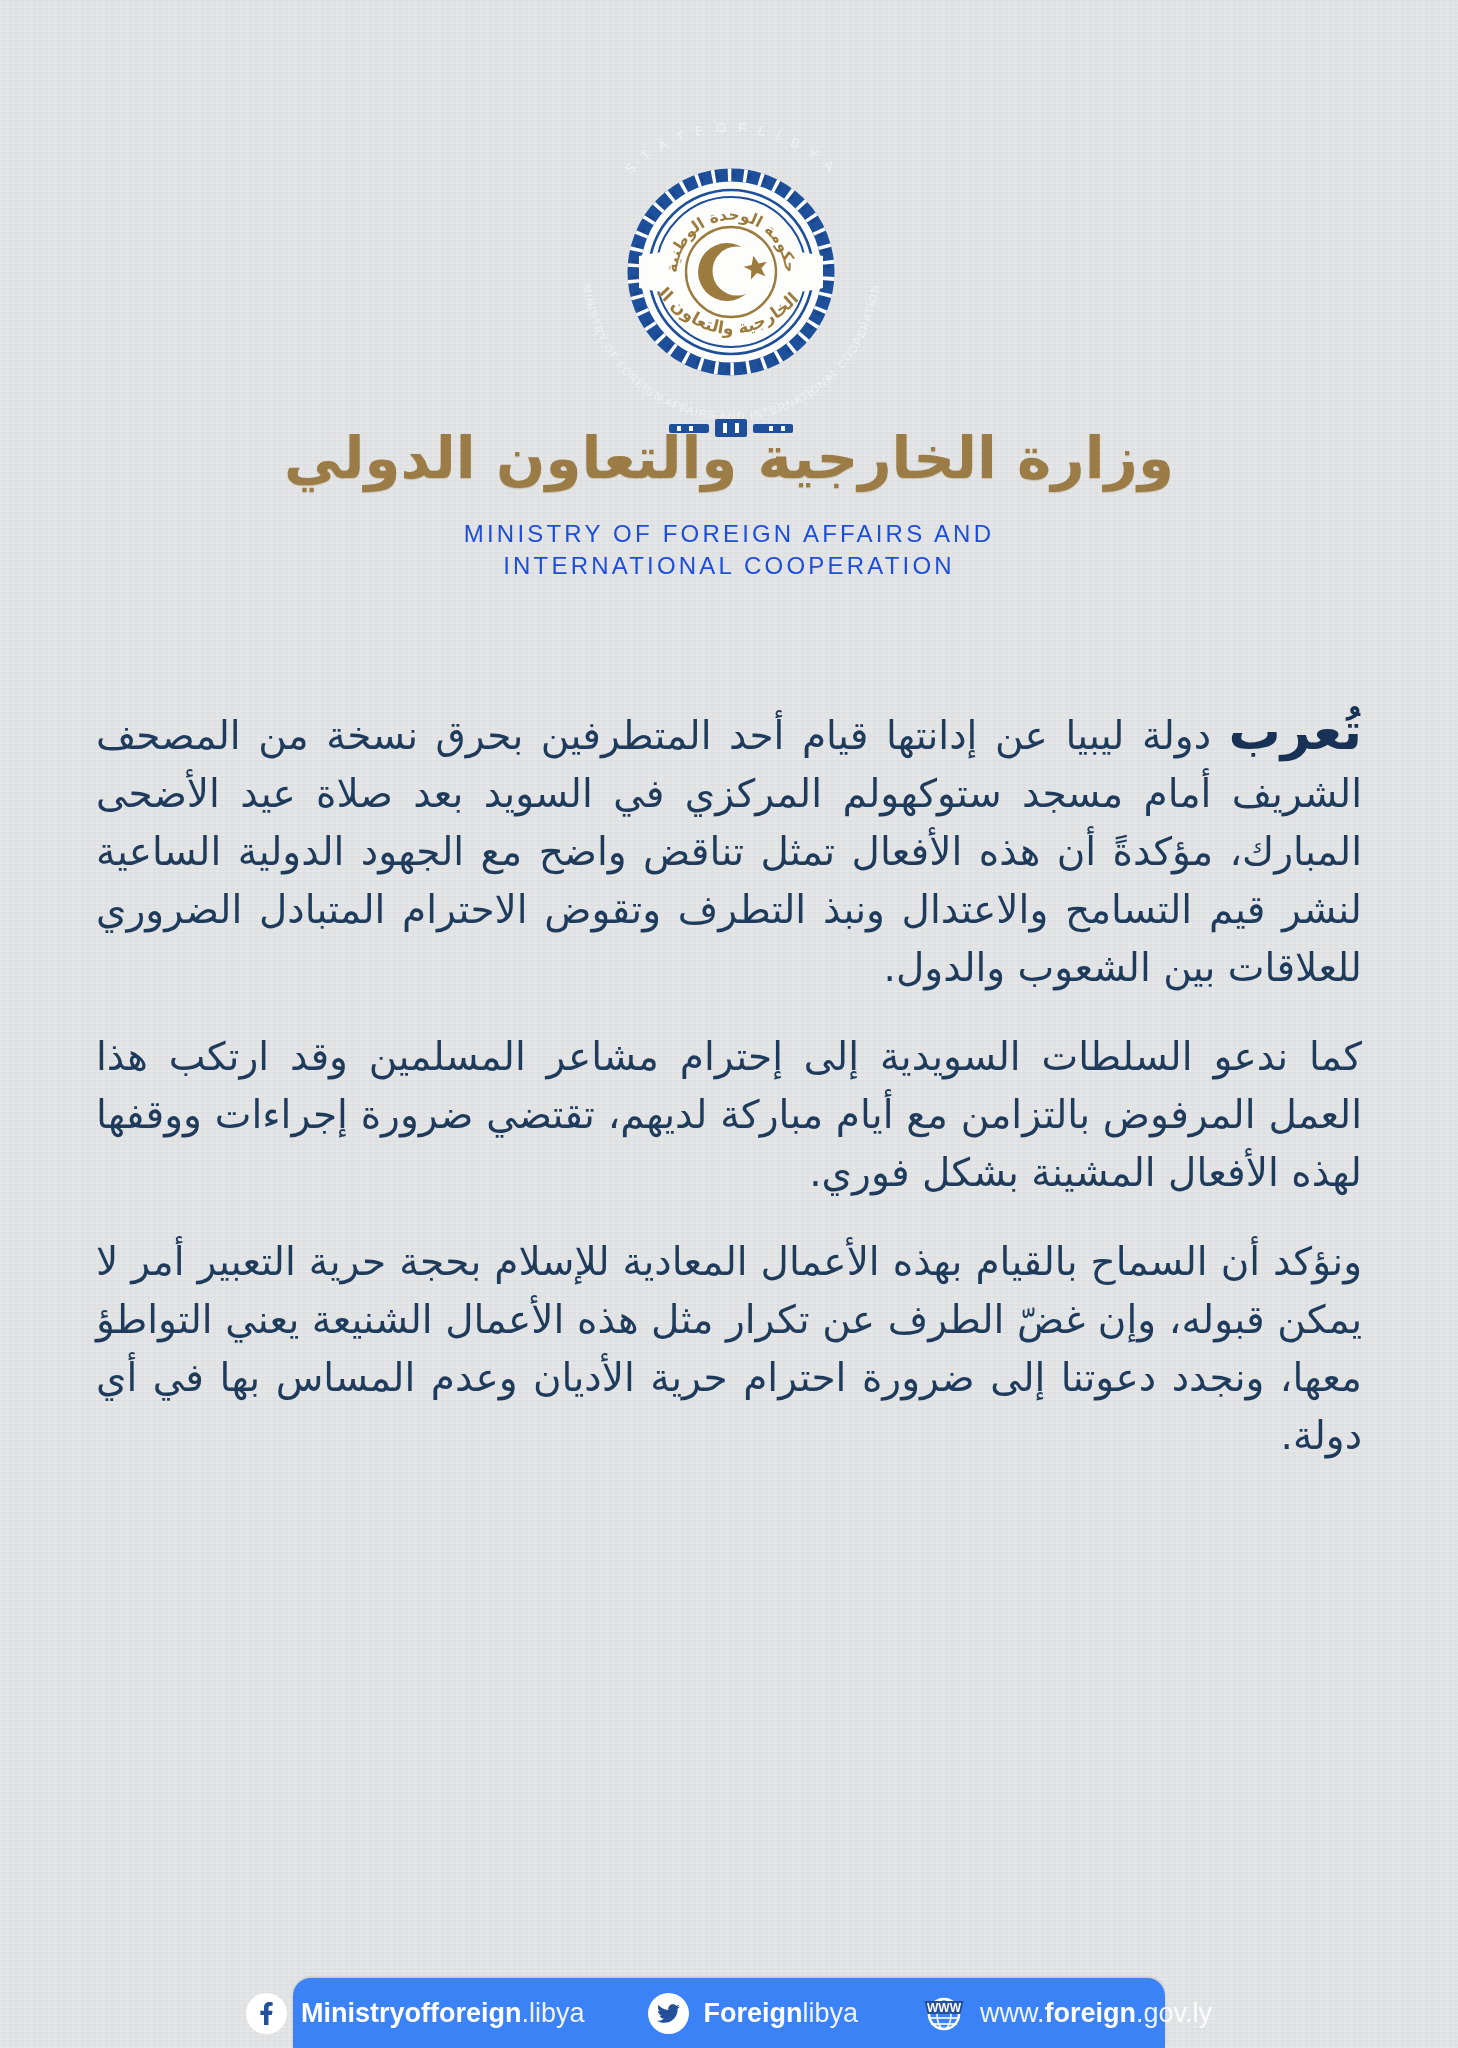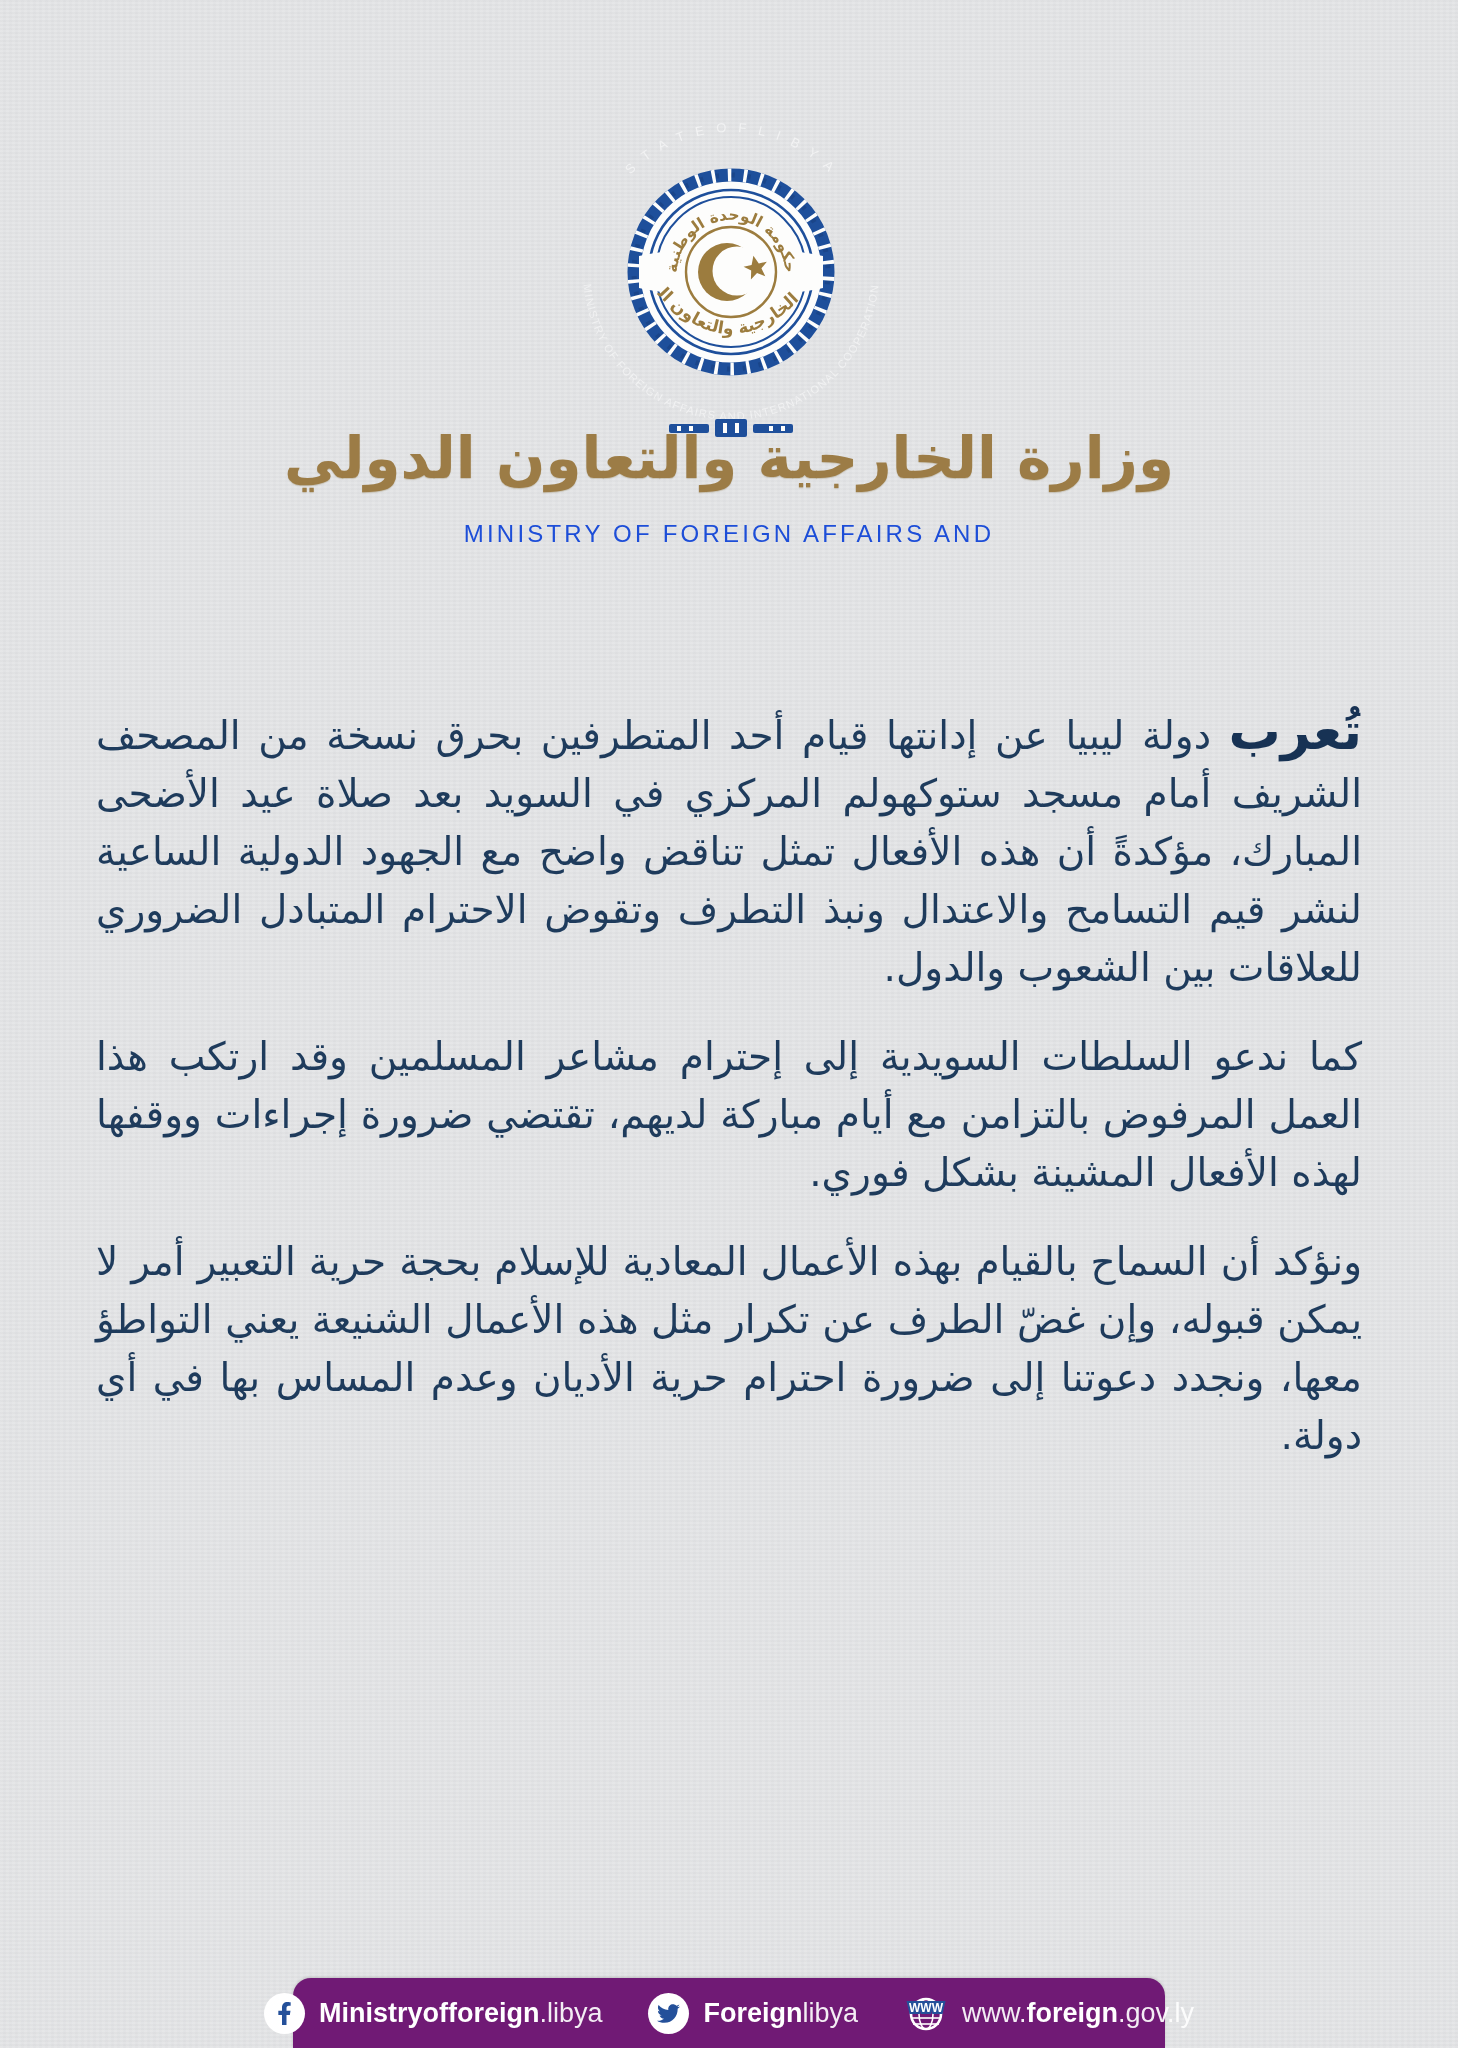--- a/index.html
+++ b/index.html
@@ -35,22 +35,22 @@
     position:absolute;left:96px;right:96px;top:702px;
     direction:rtl;text-align:justify;text-justify:inter-word;
     color:#1e3b5c;font-size:39px;line-height:58px;
   }
   .statement p{margin:0 0 31px 0;}
   .lead-word{font-weight:800;font-size:52px;color:#173254;}
 
   
   .footer-bar{
     position:absolute;left:293px;top:1978px;width:872px;height:70px;
-    background:#701a75;border-radius:18px 18px 0 0;
-    display:flex;align-items:center;justify-content:center;gap:46px;
+    background:#3b82f6;border-radius:18px 18px 0 0;
+    display:flex;align-items:center;justify-content:center;gap:64px;
     color:#ffffff;font-family:"Liberation Sans", sans-serif;font-size:27px;
     box-shadow:0 -1px 3px rgba(0,0,0,.15);
   }
   .social{display:flex;align-items:center;gap:14px;white-space:nowrap;}
   .icon-circle{
     width:41px;height:41px;border-radius:50%;background:#ffffff;
     display:flex;align-items:center;justify-content:center;flex:0 0 auto;
   }
   .bold{font-weight:700;}
   .lite{font-weight:400;opacity:.92;}
@@ -118,20 +118,21 @@
         <rect x="158" y="354" width="4" height="5" fill="#fdfdfc"></rect>
         <rect x="238" y="354" width="4" height="5" fill="#fdfdfc"></rect>
         <rect x="250" y="354" width="4" height="5" fill="#fdfdfc"></rect>
       </g>
     </svg>
   </div>
 
   <div class="title-ar">وزارة الخارجية والتعاون الدولي</div>
   <div class="title-en">
     <div>MINISTRY OF FOREIGN AFFAIRS AND</div>
+    <div>INTERNATIONAL COOPERATION</div>
   </div>
 
   <div class="statement">
     <p><span class="lead-word">تُعرب</span><span> دولة ليبيا عن إدانتها قيام أحد المتطرفين بحرق نسخة من المصحف الشريف أمام مسجد ستوكهولم المركزي في السويد بعد صلاة عيد الأضحى المبارك، مؤكدةً أن هذه الأفعال تمثل تناقض واضح مع الجهود الدولية الساعية لنشر قيم التسامح والاعتدال ونبذ التطرف وتقوض الاحترام المتبادل الضروري للعلاقات بين الشعوب والدول.</span></p>
     <p>كما ندعو السلطات السويدية إلى إحترام مشاعر المسلمين وقد ارتكب هذا العمل المرفوض بالتزامن مع أيام مباركة لديهم، تقتضي ضرورة إجراءات ووقفها لهذه الأفعال المشينة بشكل فوري.</p>
     <p>ونؤكد أن السماح بالقيام بهذه الأعمال المعادية للإسلام بحجة حرية التعبير أمر لا يمكن قبوله، وإن غضّ الطرف عن تكرار مثل هذه الأعمال الشنيعة يعني التواطؤ معها، ونجدد دعوتنا إلى ضرورة احترام حرية الأديان وعدم المساس بها في أي دولة.</p>
   </div>
 
   <div class="footer-bar">
 

